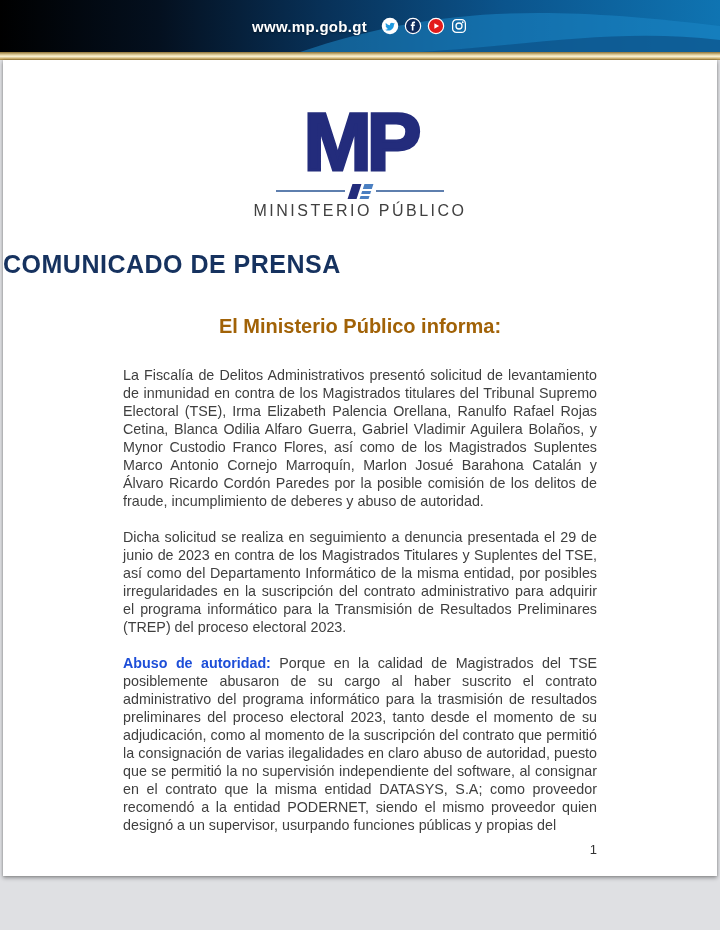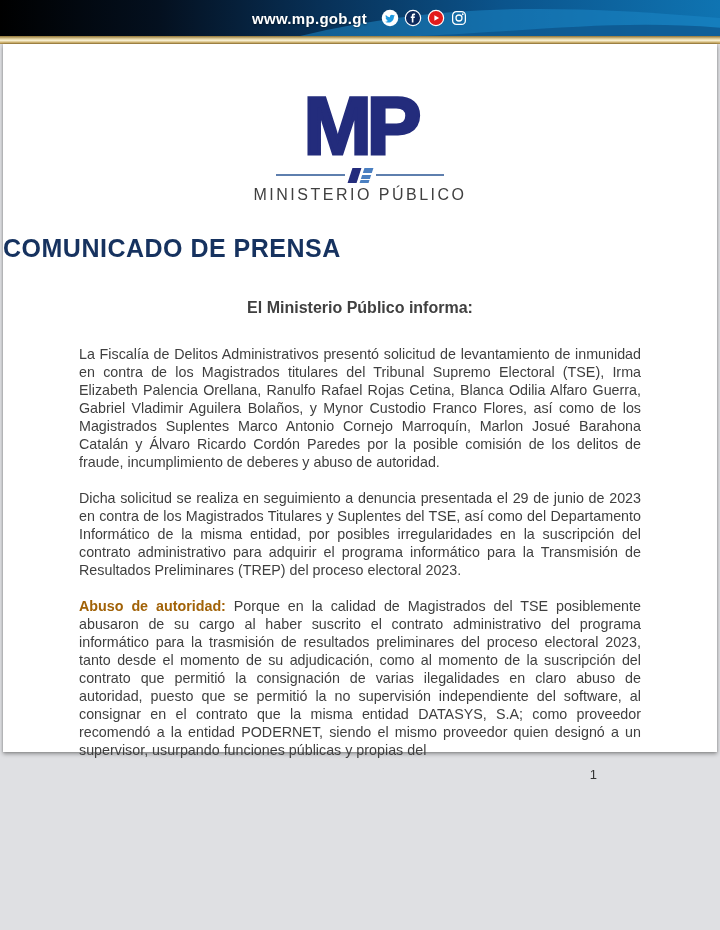--- a/index.html
+++ b/index.html
@@ -8,21 +8,21 @@
     width: 720px;
     height: 930px;
     background: #dfe0e3;
     font-family: "Liberation Sans", sans-serif;
     overflow: hidden;
   }
 
   
   .topbar {
     position: relative;
-    height: 36px;
+    height: 52px;
     background: linear-gradient(90deg, #000000 0%, #04101f 22%, #083158 45%, #0b548c 70%, #0f74b2 100%);
     display: flex;
     align-items: center;
     justify-content: center;
     overflow: hidden;
   }
   .topbar-wave { position: absolute; inset: 0; width: 100%; height: 100%; }
   .topbar-content {
     position: relative;
     display: flex;
@@ -43,21 +43,21 @@
 
   .goldbar {
     height: 8px;
     background: linear-gradient(180deg, #8f7335 0%, #e7d7a6 38%, #f8f0d2 55%, #c5a458 88%, #96793c 100%);
   }
 
   
   .page {
     width: 714px;
     margin: 0 3px 10px 3px;
-    height: 708px;
+    height: 816px;
     background: #ffffff;
     box-shadow: 0 2px 4px rgba(0,0,0,.35), 0 0 2px rgba(0,0,0,.2);
     position: relative;
     padding-top: 45px;
   }
 
   
   .logo-block { text-align: center; }
   .mp-monogram {
     font-size: 82px;
@@ -96,40 +96,40 @@
   .doc-title {
     text-align: left;
     color: #16325f;
     font-size: 25px;
     font-weight: bold;
     letter-spacing: .5px;
     margin-top: 30px;
   }
   .doc-subtitle {
     text-align: center;
-    color: #404040;
-    font-size: 16px;
+    color: #a16207;
+    font-size: 20px;
     font-weight: bold;
     margin-top: 36px;
   }
 
   
   .doc-body {
-    padding: 0 76px;
+    padding: 0 120px;
     margin-top: 28px;
     color: #3f3f3f;
   }
   .doc-body p {
     font-size: 14.3px;
     line-height: 18px;
     text-align: justify;
     margin-bottom: 18px;
   }
   .doc-body p:last-of-type { margin-bottom: 0; }
-  .bold-lead { font-weight: bold; color: #a16207; }
+  .bold-lead { font-weight: bold; color: #1d4ed8; }
 
   .page-number {
     padding: 0 120px;
     text-align: right;
     font-size: 13px;
     color: #333333;
     margin-top: 8px;
   }
 </style>
 </head>

